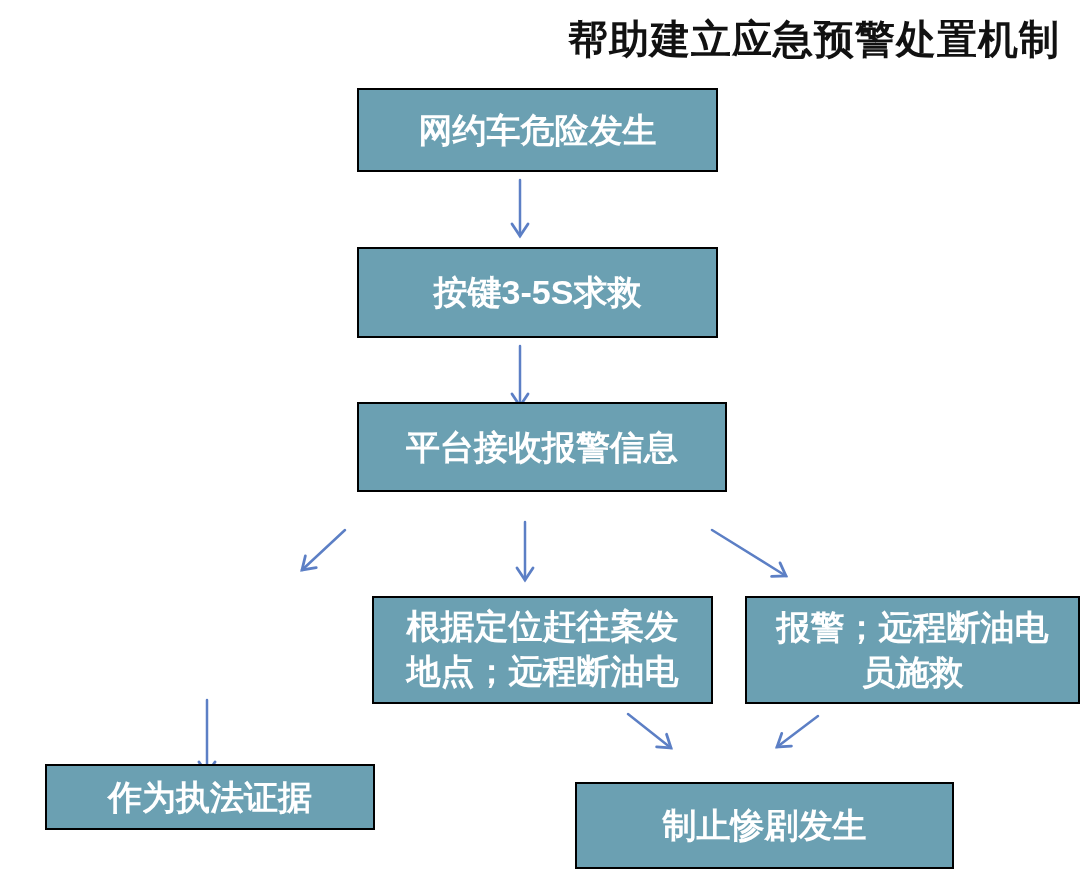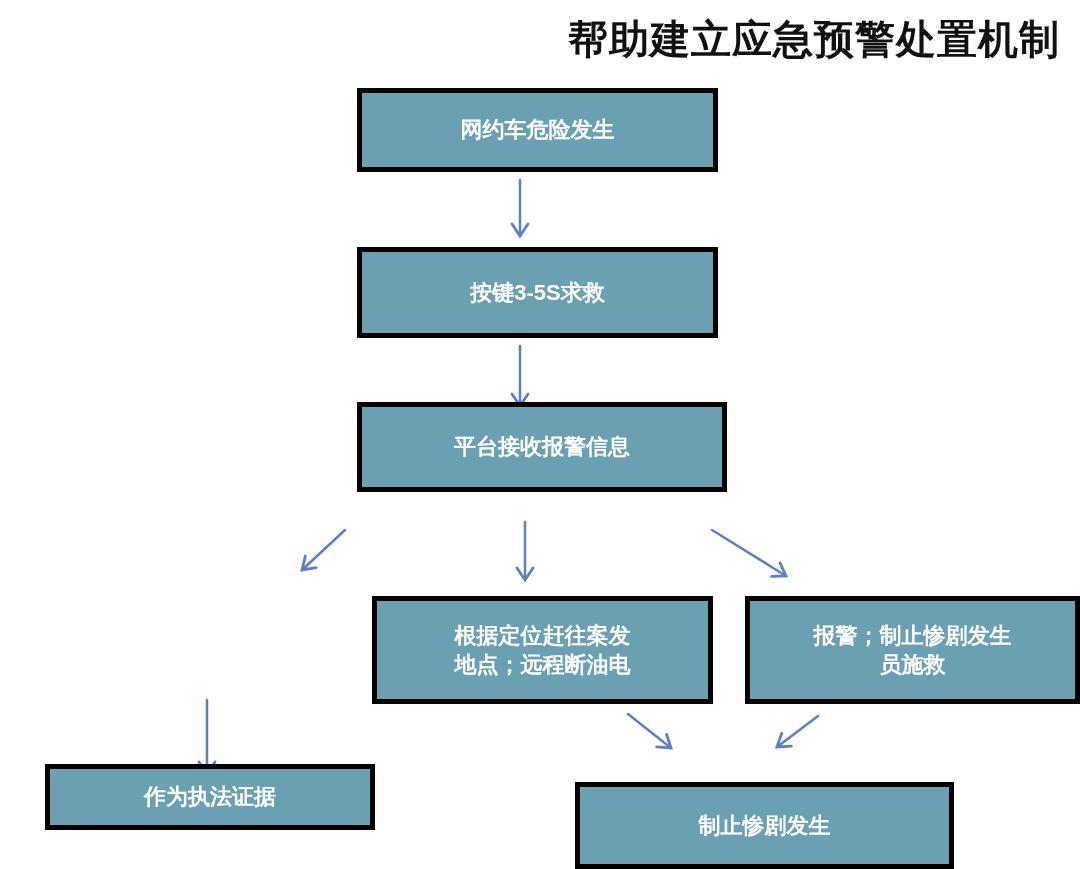--- a/index.html
+++ b/index.html
@@ -23,24 +23,24 @@
     text-align: right;
     font-size: 40px;
     font-weight: bold;
     color: #111111;
     letter-spacing: 1px;
   }
   .node {
     position: absolute;
     box-sizing: border-box;
     background: #6BA0B2;
-    border: 5px solid #000000;
+    border: 2px solid #000000;
     color: #ffffff;
     font-weight: bold;
-    font-size: 22px;
+    font-size: 34px;
     line-height: 1.32;
     display: flex;
     align-items: center;
     justify-content: center;
     text-align: center;
     white-space: pre-line;
   }
   
   .node-danger   { left: 357px; top:  88px; width: 361px; height:  84px; }
   .node-press    { left: 357px; top: 247px; width: 361px; height:  91px; }
@@ -92,20 +92,20 @@
   <div class="node node-danger">网约车危险发生</div>
 
   <div class="node node-press">按键3-5S求救</div>
 
   <div class="node node-platform">平台接收报警信息</div>
 
 
   <div class="node node-locate">根据定位赶往案发
 地点；远程断油电</div>
 
-  <div class="node node-police">报警；制止惨剧发生
+  <div class="node node-police">报警；远程断油电
 员施救</div>
 
   <div class="node node-evidence">作为执法证据</div>
 
   <div class="node node-stop">制止惨剧发生</div>
 
 </div>
 
 </body></html>

